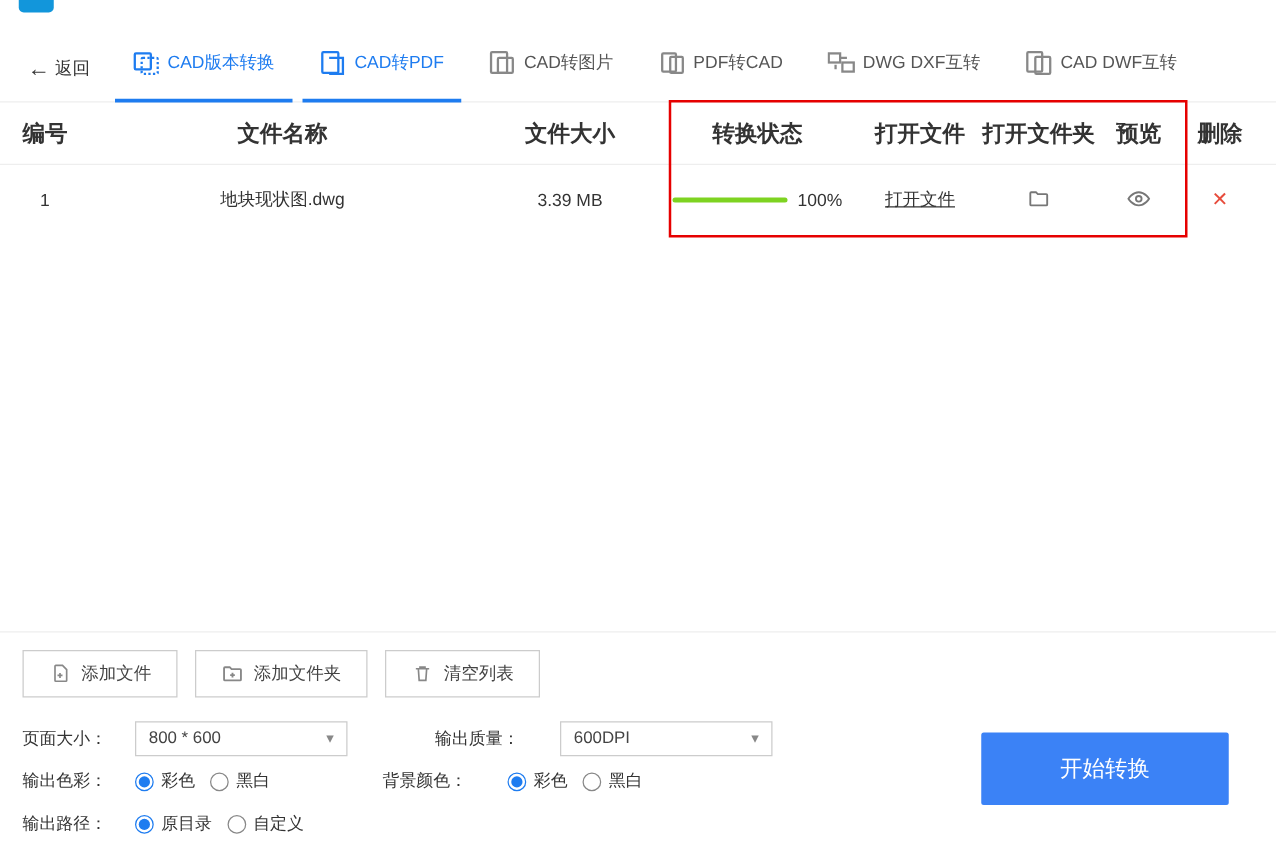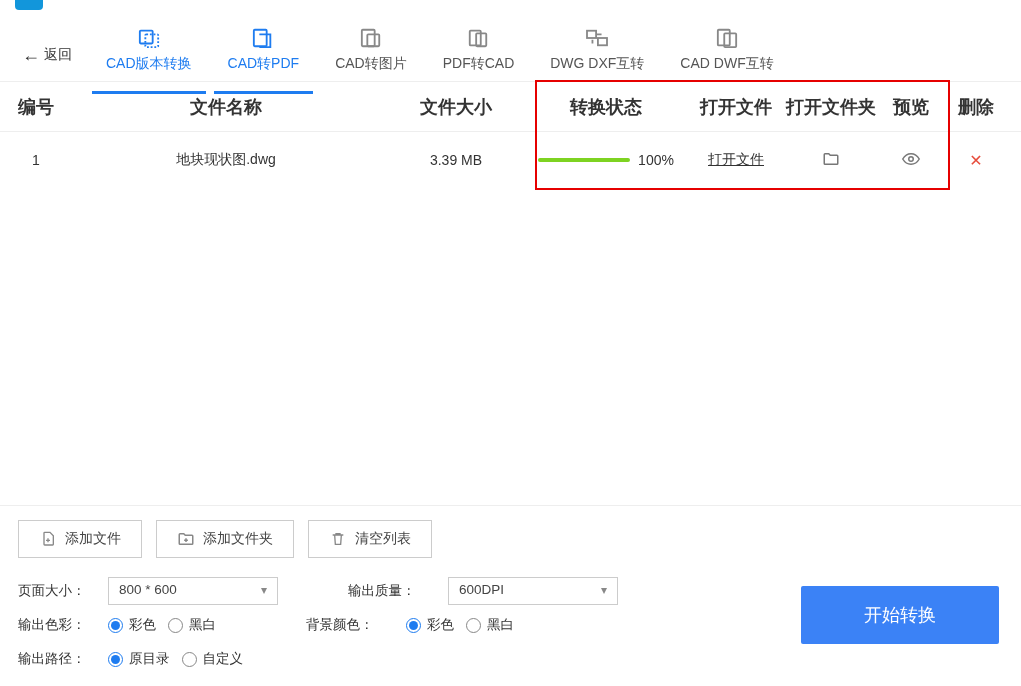--- a/index.html
+++ b/index.html
@@ -47,21 +47,20 @@
 .back-arrow { font-size: 18px; line-height: 1; }
 .tab {
   display: flex;
   align-items: center;
   gap: 6px;
   padding: 10px 14px 18px 14px;
   cursor: pointer;
   color: #555;
   border-bottom: 3px solid transparent;
   margin-bottom: -1px;
-  flex-direction: column;
 }
 .tab.active {
   color: #1e7cf0;
   border-bottom-color: #1e7cf0;
 }
 .tab-icon {
   width: 22px;
   height: 22px;
   display: inline-flex;
   align-items: center;
@@ -179,21 +178,21 @@
 .radio.checked .dot::after {
   content: '';
   position: absolute;
   left: 2px; top: 2px;
   width: 9px; height: 9px;
   background: #1e7cf0;
   border-radius: 50%;
 }
 .primary-btn {
   position: absolute;
-  right: 22px;
+  right: 38px;
   bottom: 42px;
   width: 198px;
   height: 58px;
   background: #3b82f6;
   color: #fff;
   border: none;
   font-size: 18px;
   cursor: pointer;
   border-radius: 2px;
 }

